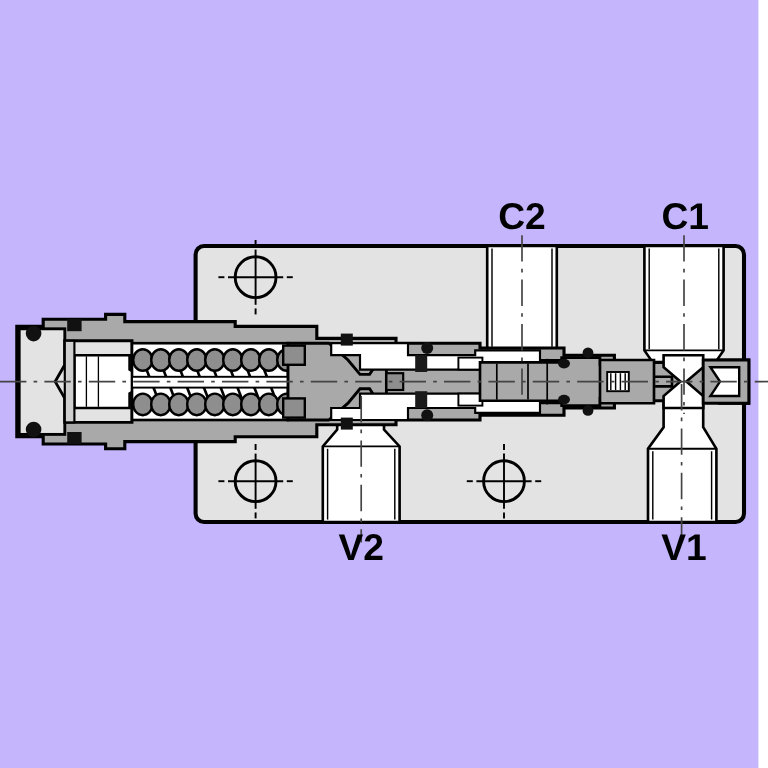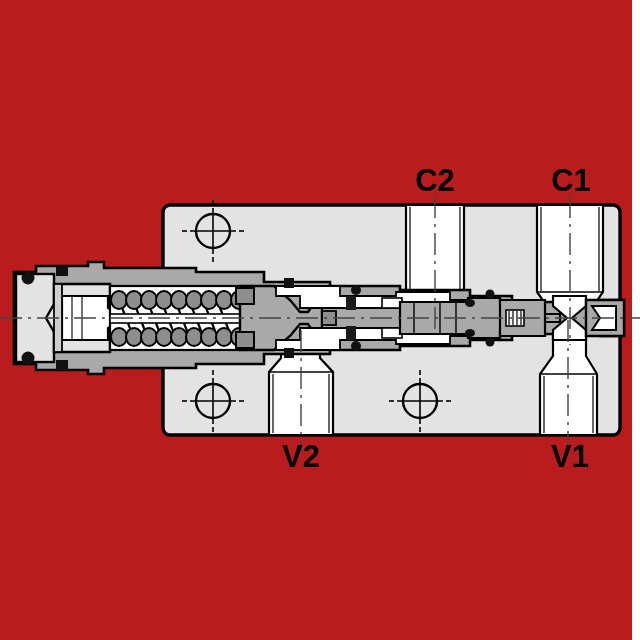--- a/index.html
+++ b/index.html
@@ -10,21 +10,21 @@
   body {
     width: 640px;
     height: 640px;
     font-family: "Liberation Sans", sans-serif;
     overflow: hidden;
   }
   #stage {
     position: relative;
     width: 632px;
     height: 640px;
-    background: #b91c1c;
+    background: #c4b5fd;
   }
   svg#drawing {
     display: block;
     width: 640px;
     height: 640px;
   }
   .port-label {
     font-family: "Liberation Sans", sans-serif;
     font-weight: bold;
     font-size: 31px;

